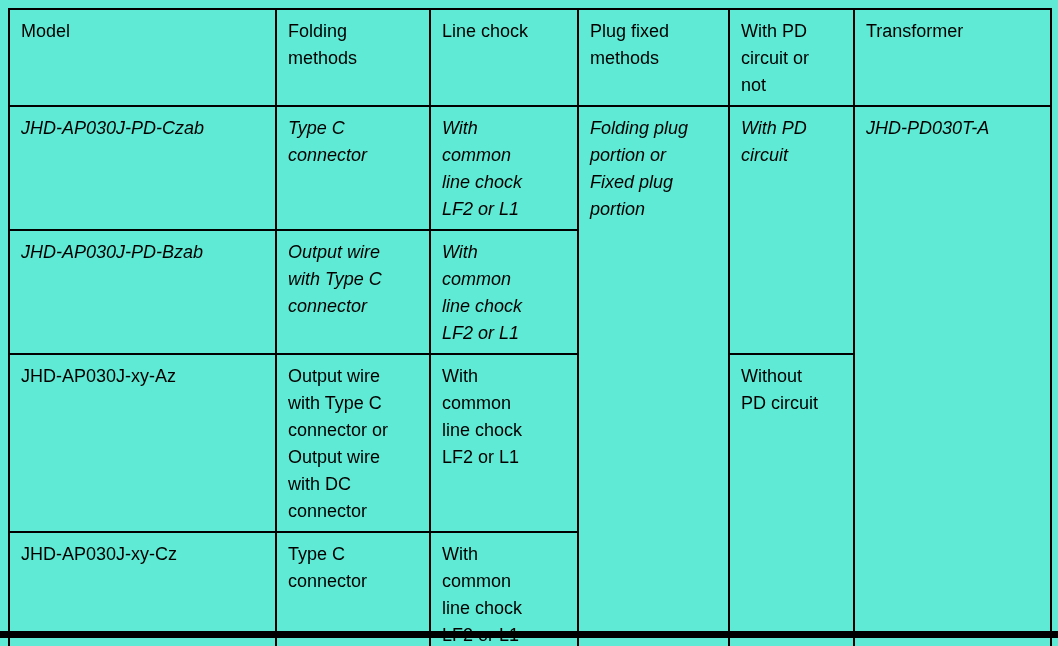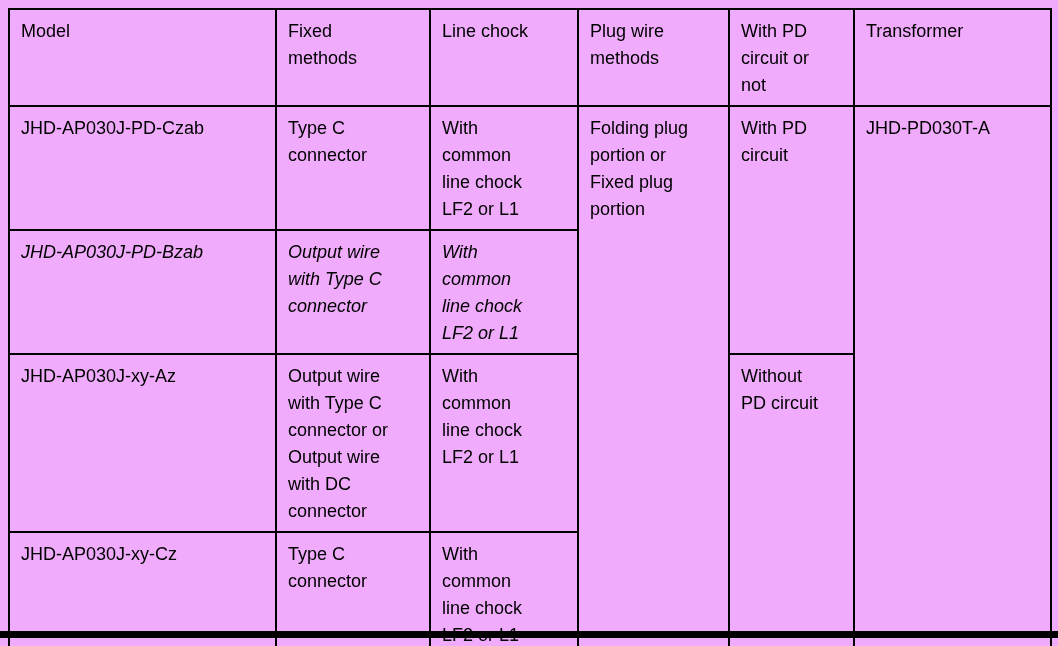--- a/index.html
+++ b/index.html
@@ -4,21 +4,21 @@
 <style>
   html, body {
     margin: 0;
     padding: 0;
     background: #ffffff;
   }
   #canvas {
     position: relative;
     width: 1058px;
     height: 646px;
-    background: #f0abfc;
+    background: #5eead4;
     overflow: hidden;
     font-family: "Liberation Sans", sans-serif;
   }
   table.spec {
     position: absolute;
     left: 8px;
     top: 8px;
     width: 1042px;
     border-collapse: collapse;
     table-layout: fixed;
@@ -30,21 +30,21 @@
     text-align: left;
     padding: 8px 10px 6px 11px;
     font-size: 18px;
     line-height: 27px;
     font-weight: normal;
     color: #000000;
     white-space: pre-line;
     overflow: hidden;
   }
   tr.hrow  { height: 90px; }
-  tr.row1  { height: 121px; }
+  tr.row1  { height: 121px; font-style: italic; }
   tr.row2  { height: 123px; font-style: italic; }
   tr.row3  { height: 173px; }
   tr.row4  { height: 108px; }
   
   .bottom-rule {
     position: absolute;
     left: 0;
     top: 631px;
     width: 1058px;
     height: 7px;
@@ -62,24 +62,24 @@
       <col style="width:154px">
       <col style="width:148px">
       <col style="width:151px">
       <col style="width:125px">
       <col style="width:197px">
     </colgroup>
 
     <tbody>
         <tr class="hrow">
       <th>Model</th>
-      <th>Fixed
+      <th>Folding
 methods</th>
       <th>Line chock</th>
-      <th>Plug wire
+      <th>Plug fixed
 methods</th>
       <th>With PD
 circuit or
 not</th>
       <th>Transformer</th>
     </tr>
 
     <tr class="row1">
       <td>JHD-AP030J-PD-Czab</td>
       <td>Type C

